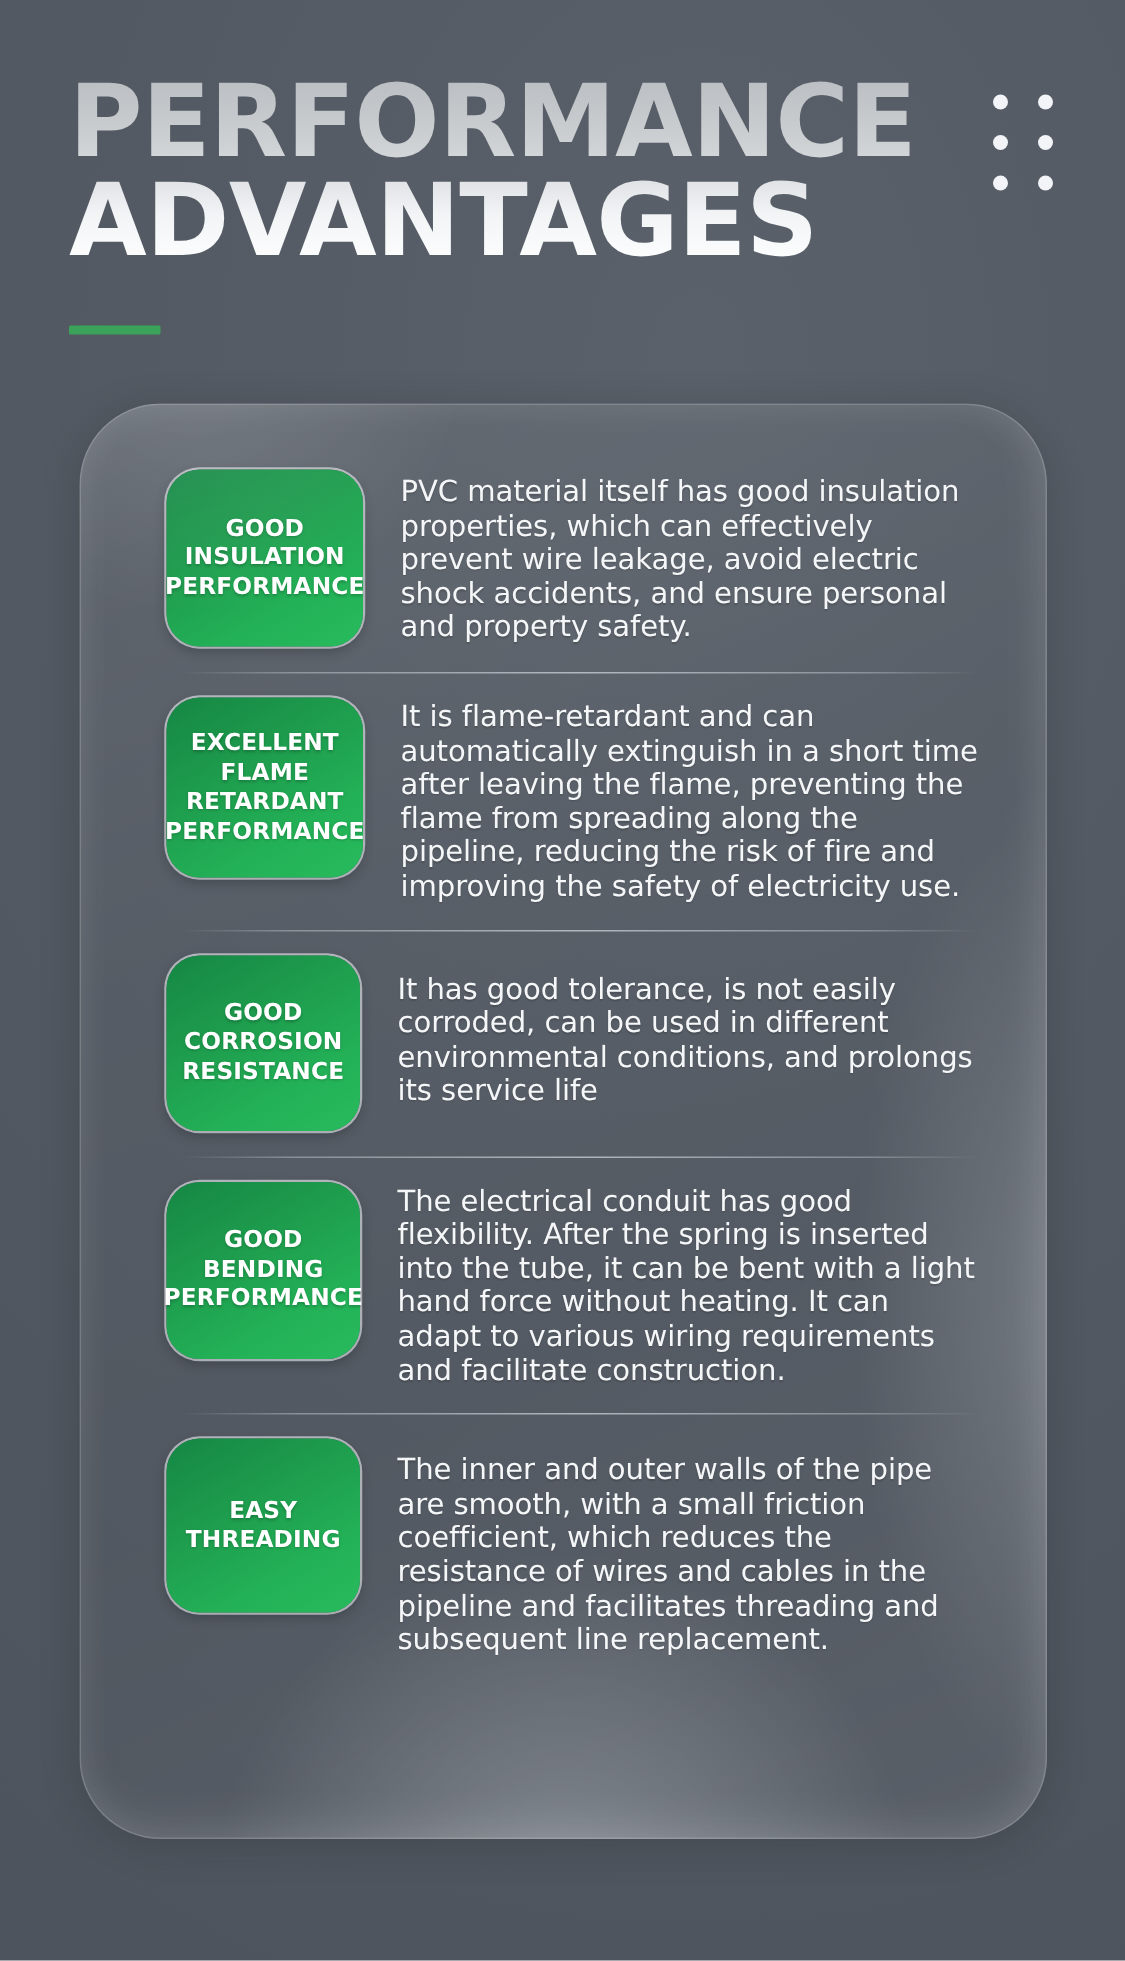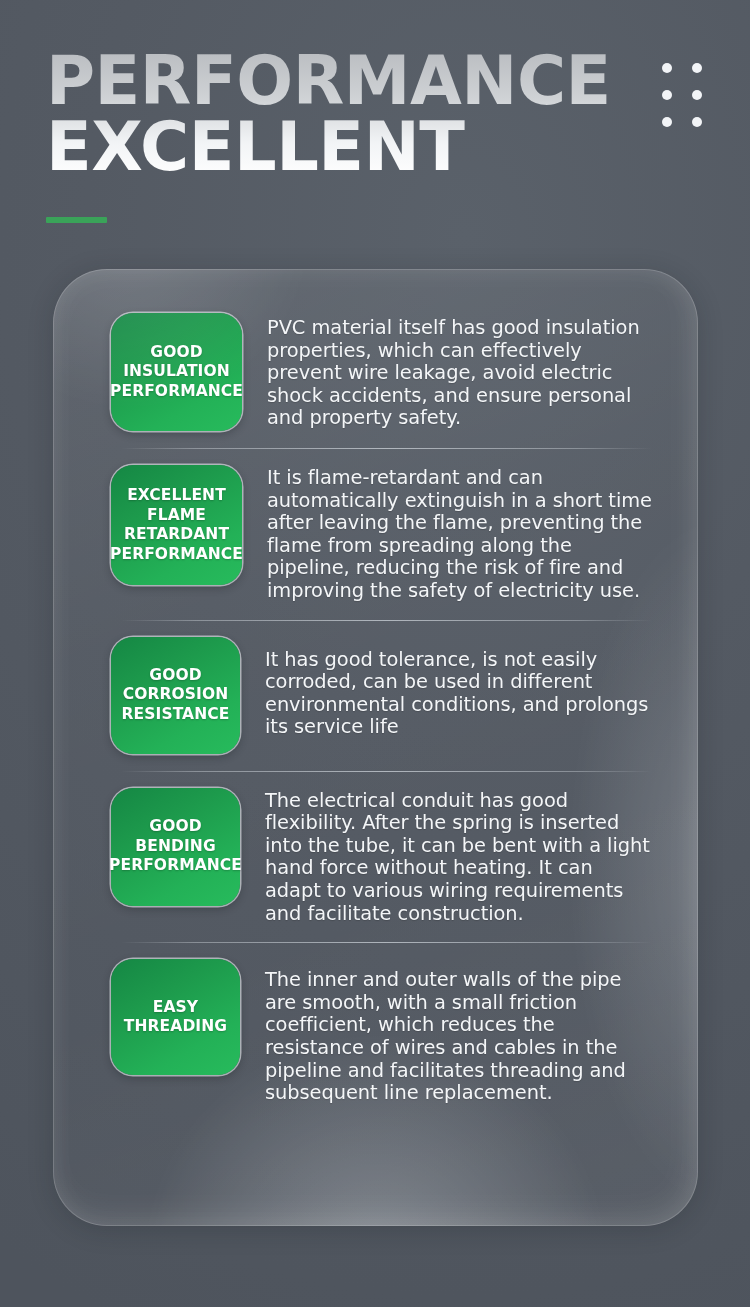--- a/index.html
+++ b/index.html
@@ -169,21 +169,21 @@
   .row-2 .advantage-text { padding-top:2px; }
   .row-3 .advantage-text { padding-top:12px; }
   .row-4 .advantage-text { padding-top:2px; }
   .row-5 .advantage-text { padding-top:10px; }
 </style>
 </head>
 <body>
 
 <div id="header">
   <h1 id="page-title">PERFORMANCE
-EXCELLENT</h1>
+ADVANTAGES</h1>
   <div id="title-accent"></div>
 
   <div id="dots-decoration">
     <i></i>
     <i></i>
     <i></i>
     <i></i>
     <i></i>
     <i></i>
   </div>

